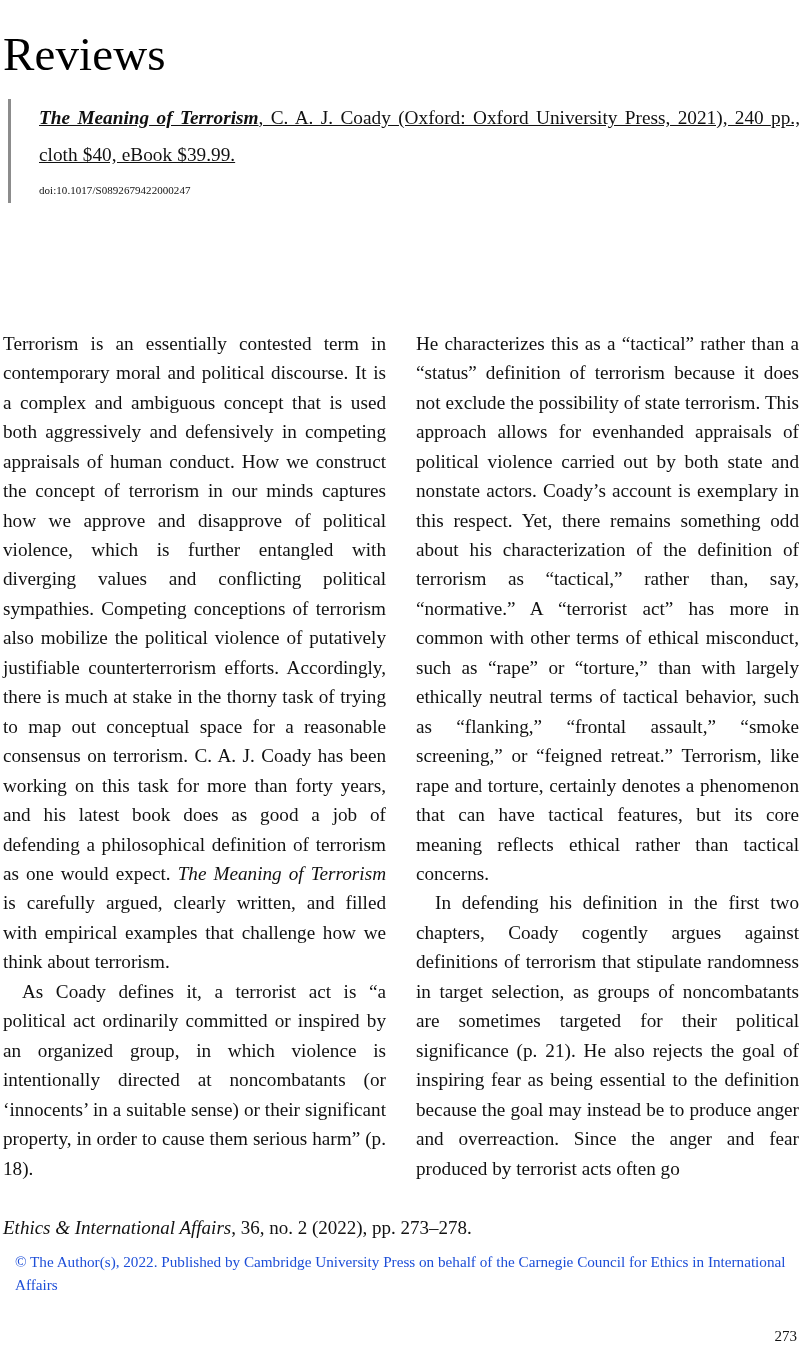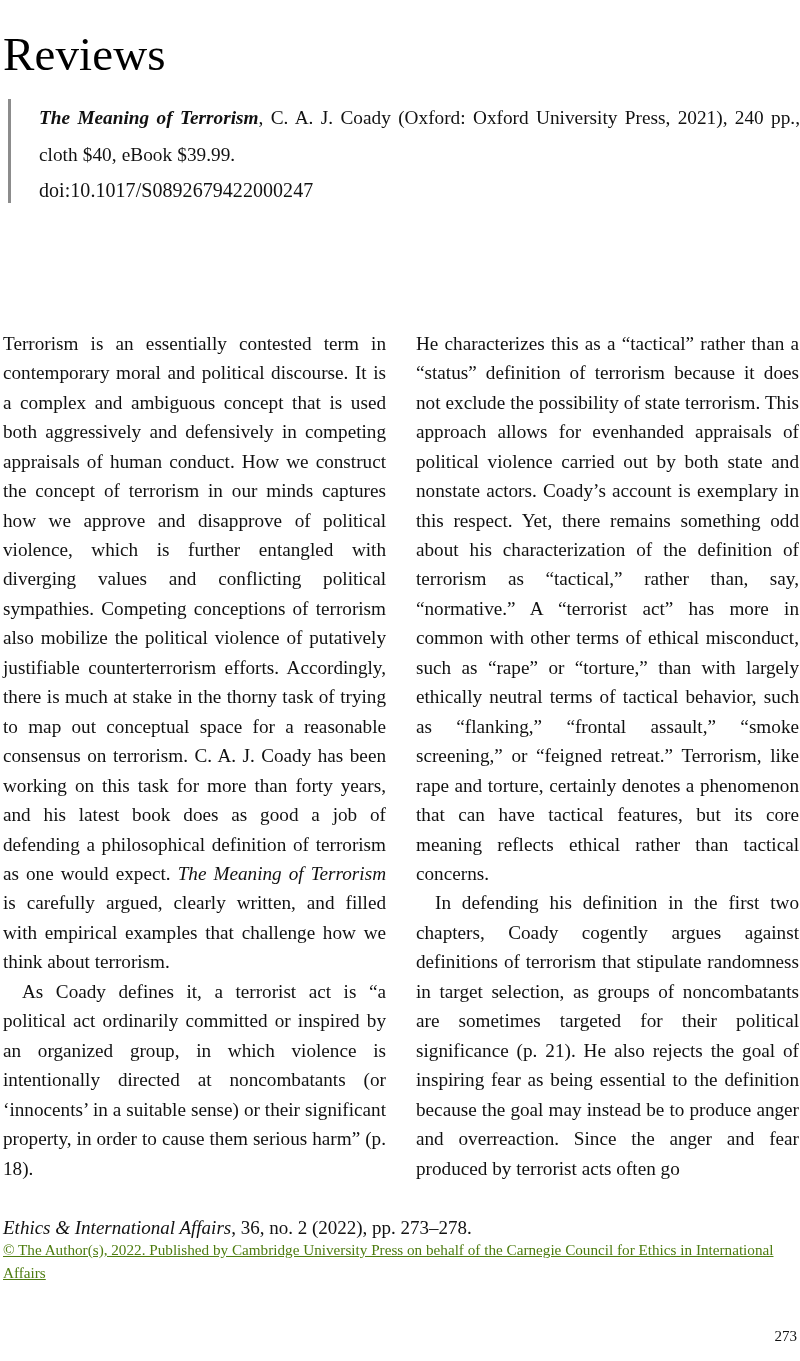--- a/index.html
+++ b/index.html
@@ -47,27 +47,28 @@
     padding-left: 28px;
   }
   .book-citation {
     font-size: 19.3px;
     line-height: 37px;
     text-align: justify;
     text-align-last: left;
     color: #111111;
     margin: 0;
     word-spacing: 0.4px;
+    text-decoration: underline;
   }
   .book-citation .book-title {
     font-style: italic;
     font-weight: bold;
   }
   .doi-line {
-    font-size: 20px;
+    font-size: 11px;
     line-height: 26px;
     margin: 4px 0 0 0;
     color: #111111;
     letter-spacing: 0.05px;
   }
 
   
   .body-columns {
     position: absolute;
     left: 3px;
@@ -106,23 +107,22 @@
   .footer-journal {
     font-size: 19px;
     line-height: 22px;
     margin: 0;
     color: #111111;
   }
   .footer-journal .ital { font-style: italic; }
   .footer-copyright {
     font-size: 15.2px;
     line-height: 22.5px;
-    margin: 0;
-    color: #4d7c0f;
-    text-decoration: underline;
+    margin: 12px;
+    color: #1d4ed8;
   }
 
   
   .folio {
     position: absolute;
     right: 3px;
     top: 1328px;
     font-size: 15px;
     color: #111111;
     text-align: left;

